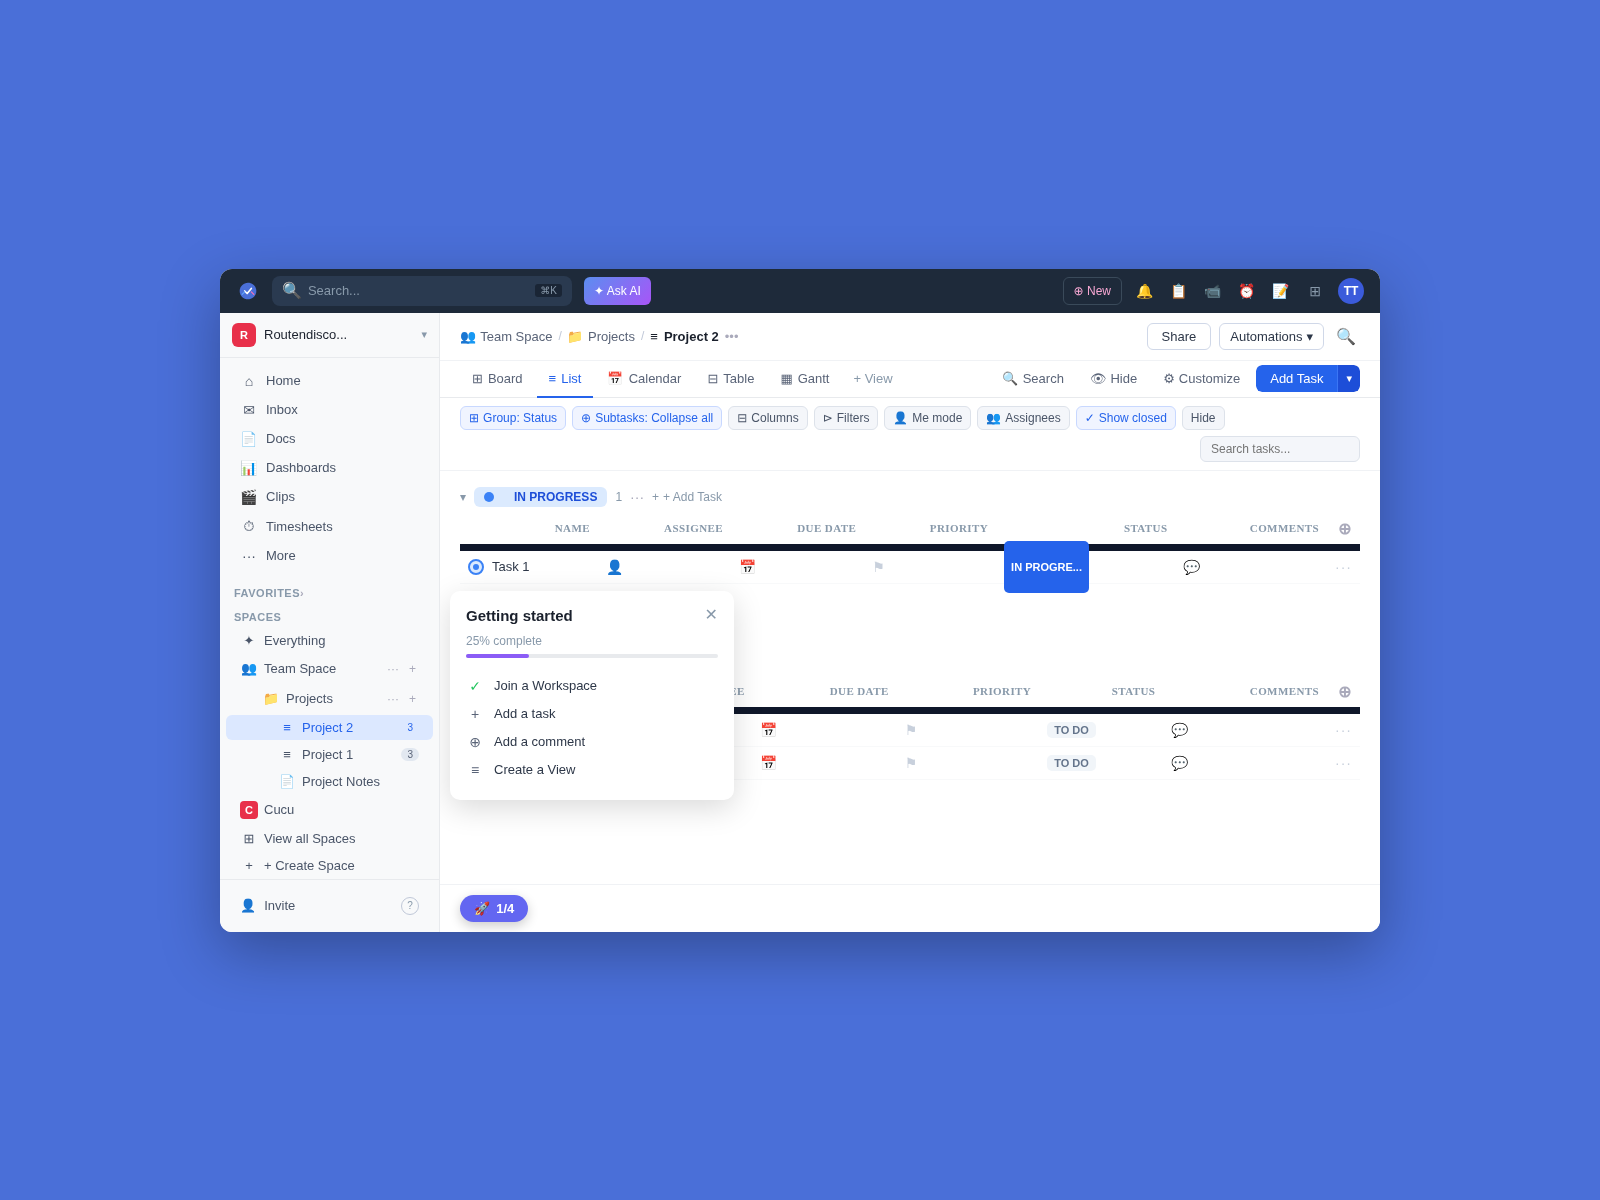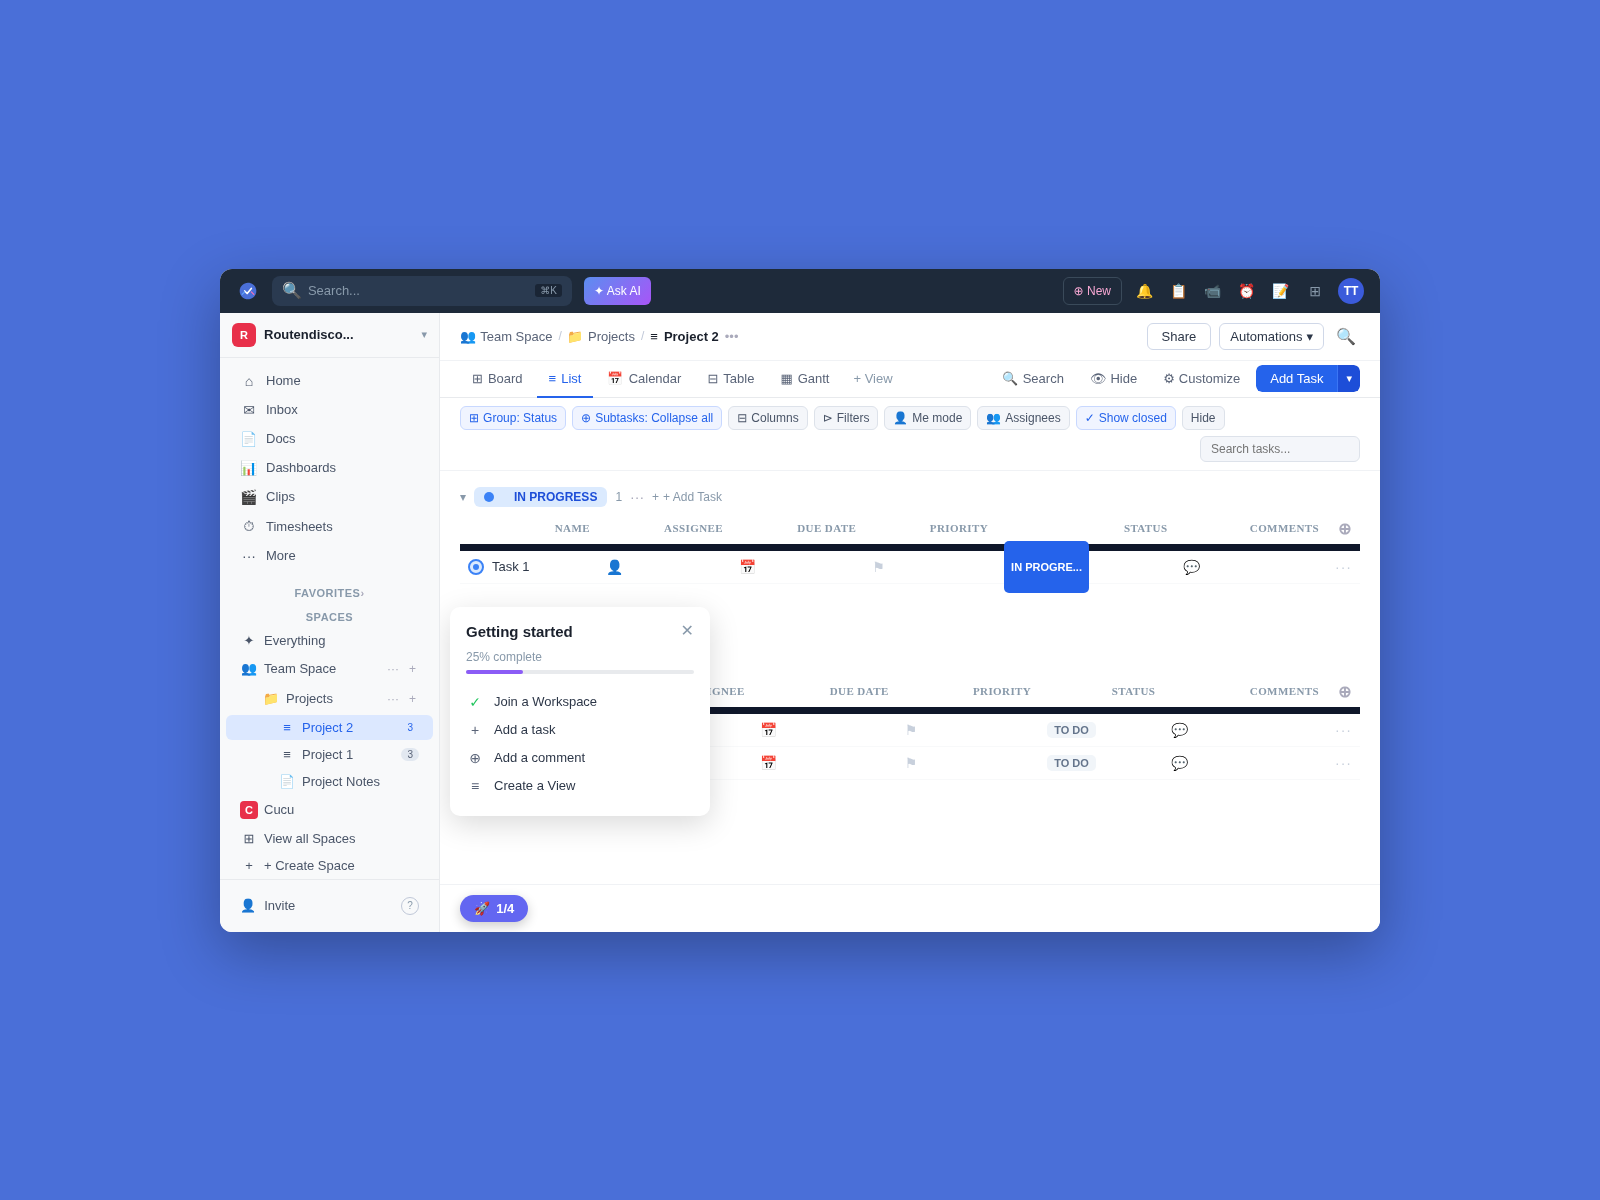--- a/index.html
+++ b/index.html
@@ -130,50 +130,50 @@
     }
     .workspace-avatar {
       width: 24px; height: 24px;
       background: #e8304a;
       border-radius: 6px;
       display: flex; align-items: center; justify-content: center;
       color: white; font-size: 11px; font-weight: bold;
     }
     .workspace-name {
       font-size: 13px;
-      font-weight: 700;
+      font-weight: 400;
       color: #1a202c;
       flex: 1;
     }
     .workspace-chevron { color: #8899aa; font-size: 11px; }
     .sidebar-nav {
       padding: 8px 0;
     }
     .sidebar-item {
       display: flex;
       align-items: center;
       gap: 8px;
       padding: 6px 14px;
       cursor: pointer;
       border-radius: 6px;
       margin: 1px 6px;
       color: #4a5568;
       font-size: 13px;
     }
     .sidebar-item-icon { font-size: 14px; width: 18px; text-align: center; }
     .sidebar-section-label {
-      padding: 8px 22px 4px;
+      padding: 8px 14px 4px;
       font-size: 11px;
       font-weight: 600;
       color: #8899aa;
       text-transform: uppercase;
       letter-spacing: 0.5px;
       display: flex;
       align-items: center;
-      justify-content: center;
+      justify-content: flex-start;
     }
     .sidebar-space-item {
       display: flex;
       align-items: center;
       gap: 6px;
       padding: 5px 14px;
       cursor: pointer;
       color: #4a5568;
       font-size: 13px;
       border-radius: 6px;
@@ -577,23 +577,23 @@
       align-items: center;
       gap: 6px;
       padding: 6px 8px;
       color: #aab;
       font-size: 12px;
       cursor: pointer;
     }
     
     .getting-started-popup {
       position: absolute;
-      top: 136px;
+      top: 120px;
       left: 10px;
-      width: 260px;
+      width: 284px;
       background: white;
       border-radius: 10px;
       box-shadow: 0 8px 30px rgba(0,0,0,0.15);
       padding: 16px;
       z-index: 10;
     }
     .popup-header {
       display: flex;
       align-items: center;
       justify-content: space-between;

